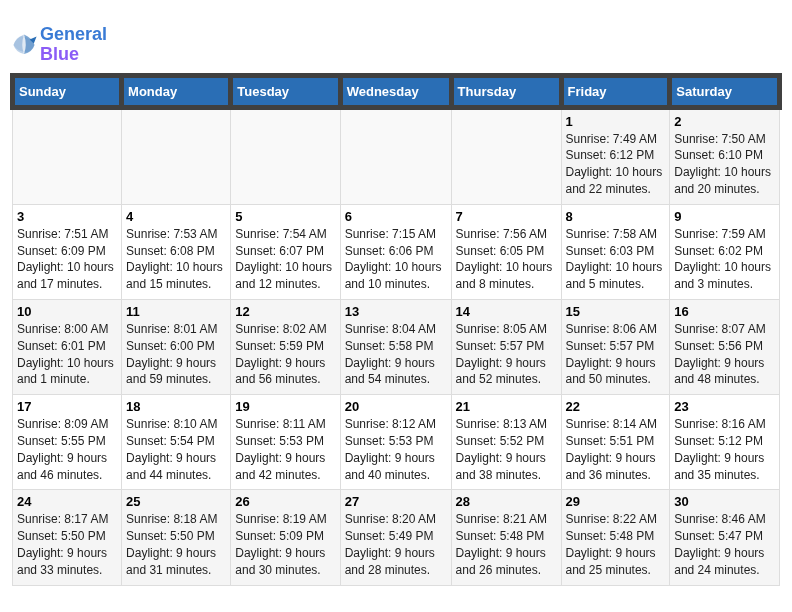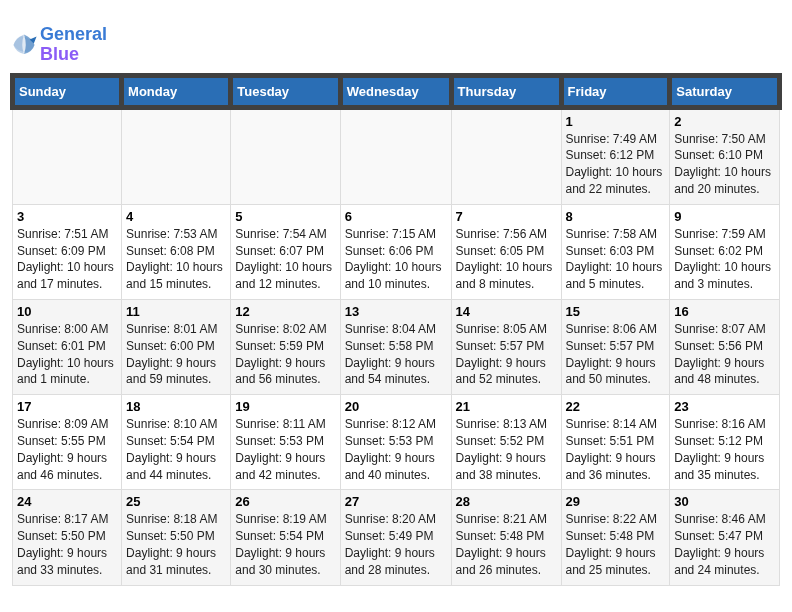--- a/index.html
+++ b/index.html
@@ -286,21 +286,21 @@
         </td>
         <td>
           <span class="day-num">25</span>
           <div class="day-info">Sunrise: 8:18 AM
 Sunset: 5:50 PM
 Daylight: 9 hours and 31 minutes.</div>
         </td>
         <td>
           <span class="day-num">26</span>
           <div class="day-info">Sunrise: 8:19 AM
-Sunset: 5:54 PM
+Sunset: 5:09 PM
 Daylight: 9 hours and 30 minutes.</div>
         </td>
         <td>
           <span class="day-num">27</span>
           <div class="day-info">Sunrise: 8:20 AM
 Sunset: 5:49 PM
 Daylight: 9 hours and 28 minutes.</div>
         </td>
         <td>
           <span class="day-num">28</span>

